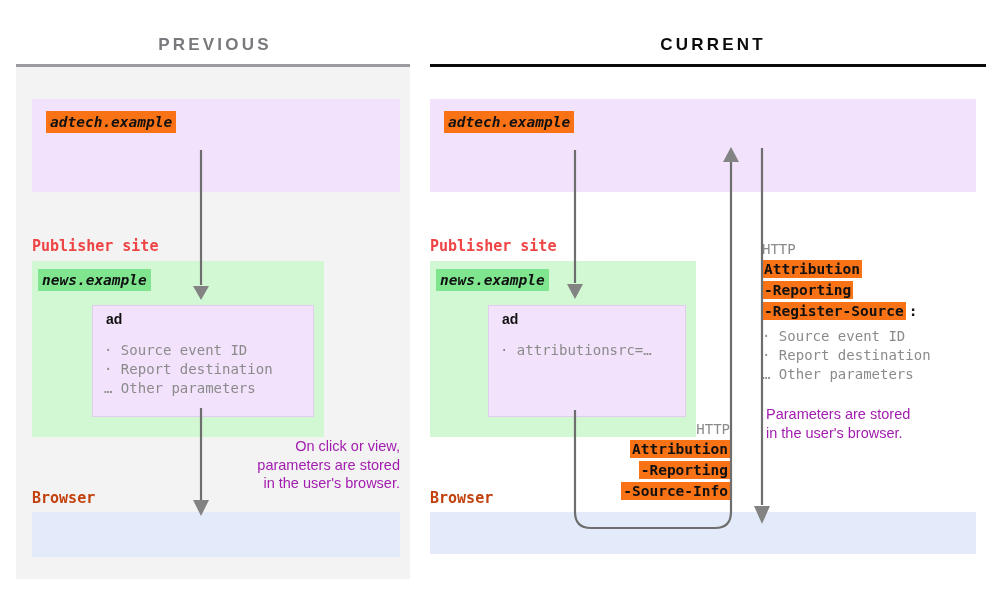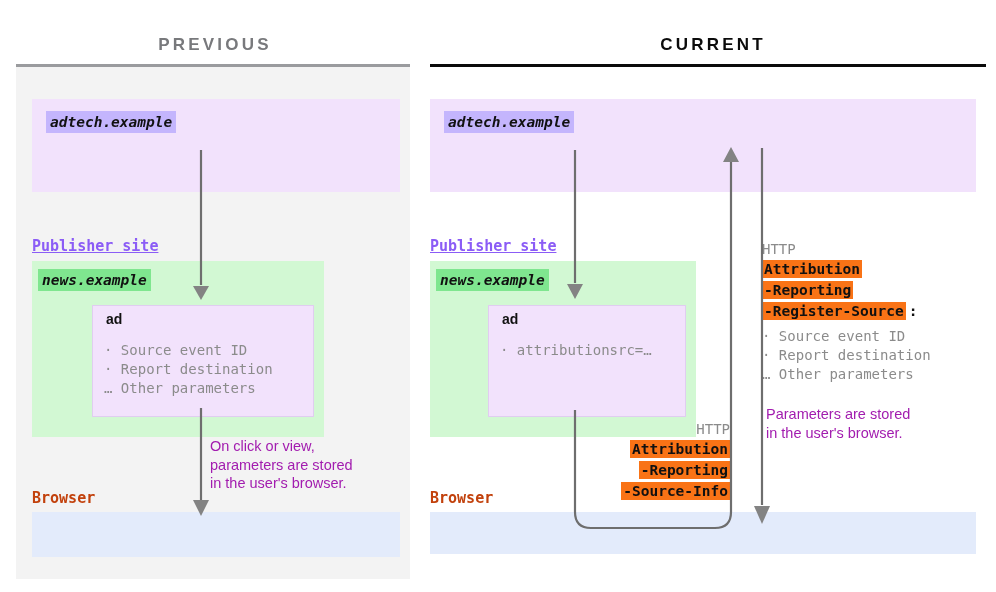--- a/index.html
+++ b/index.html
@@ -47,30 +47,30 @@
   
   .badge{
     position:absolute;
     font-family:"DejaVu Sans Mono","Liberation Mono",monospace;
     font-style:italic;font-size:14.5px;font-weight:bold;
     color:#111;
     padding:2px 4px;
     white-space:nowrap;
     line-height:1.25;
   }
-  .badge-purple{background:#c4b5fd;}
+  .badge-purple{background:#f97316;}
   .badge-green{background:#7fe68f;}
 
   .section-label{
     position:absolute;
     font-family:"DejaVu Sans Mono","Liberation Mono",monospace;
     font-size:15px;font-weight:bold;white-space:nowrap;
     line-height:1.2;
   }
-  .label-green{color:#8b5cf6;text-decoration:underline;}
+  .label-green{color:#ef4444;}
   .label-blue{color:#c2410c;}
 
   
   .ad-title{
     position:absolute;
     font-family:Liberation Sans, sans-serif;
     font-size:14px;font-weight:bold;color:#111;
   }
   .mono-list{
     position:absolute;
@@ -125,21 +125,21 @@
     <div class="badge badge-green" style="left:38px;top:260px;">news.example</div>
 
     <div class="box box-ad" style="left:92px;top:296px;width:222px;height:112px;"></div>
     <div class="ad-title" style="left:106px;top:302px;">ad</div>
     <div class="mono-list" style="left:104px;top:332px;">
       <div>· Source event ID</div>
       <div>· Report destination</div>
       <div>… Other parameters</div>
     </div>
 
-    <div class="note" style="left:210px;top:428px;width:190px;">On click or view,
+    <div class="note" style="left:210px;top:428px;width:190px;text-align:right;">On click or view,
 parameters are stored
 in the user's browser.</div>
 
     <div class="section-label label-blue" style="left:32px;top:480px;">Browser</div>
     <div class="box box-browser" style="left:32px;top:503px;width:368px;height:45px;"></div>
   </div>
 
   <div class="panel panel-curr">
     <div class="panel-title">CURRENT</div>
     <div class="rule rule-curr"></div>

